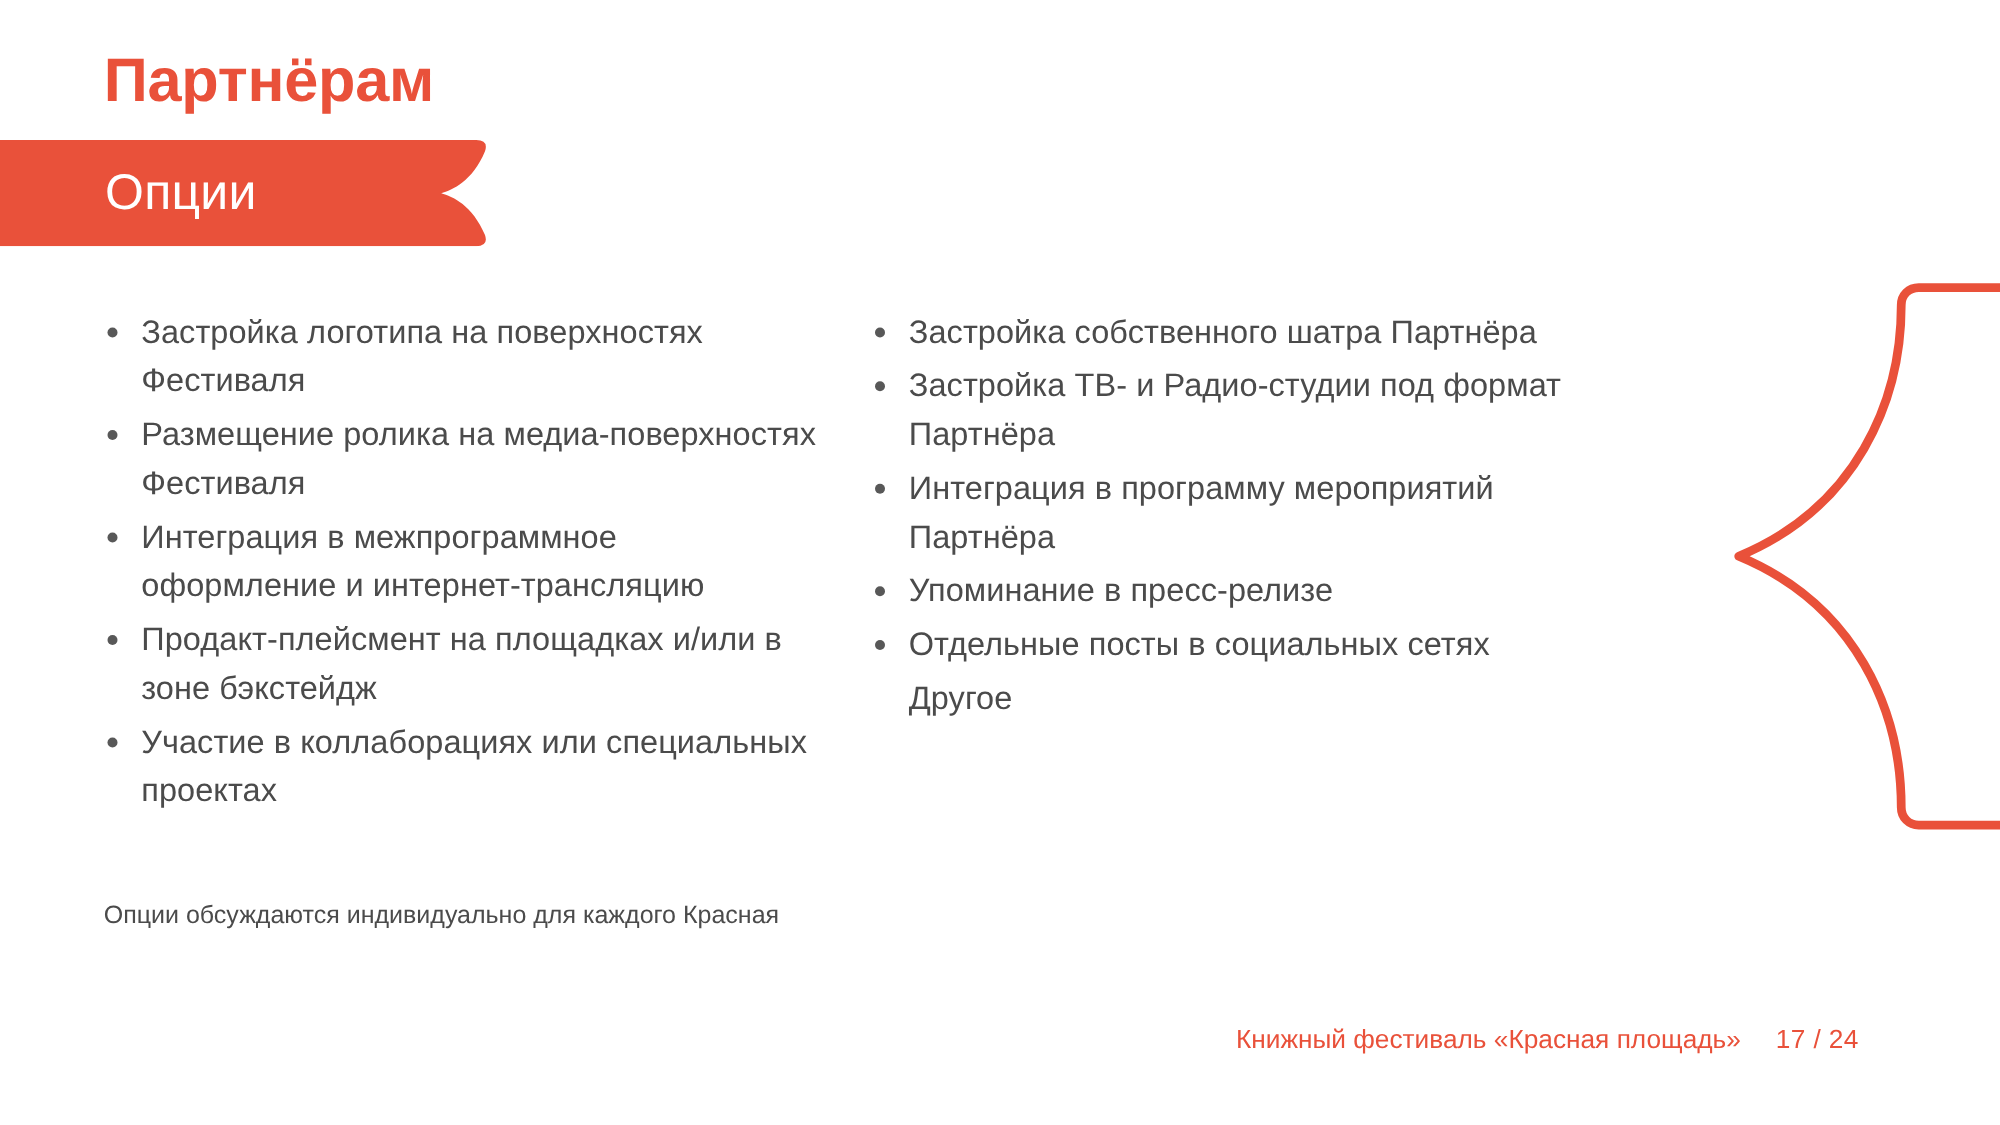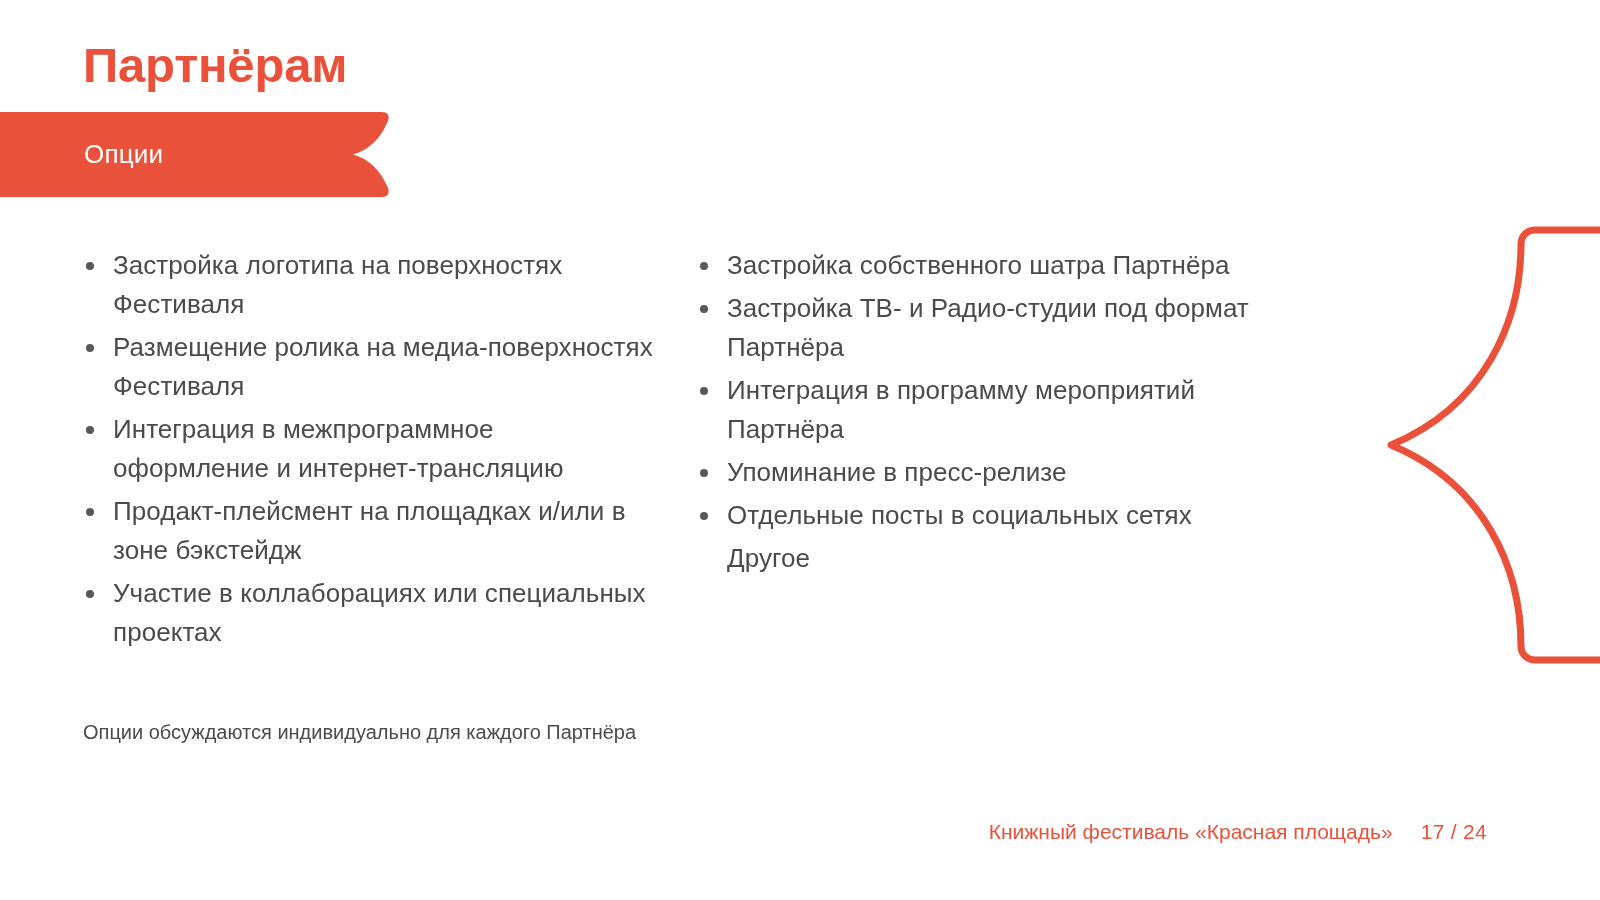--- a/index.html
+++ b/index.html
@@ -47,21 +47,21 @@
     width: 391px;
     height: 85px;
   }
   .ribbon-label {
     position: absolute;
     left: 84px;
     top: 0;
     height: 85px;
     display: flex;
     align-items: center;
-    font-size: 26px;
+    font-size: 40px;
     font-weight: normal;
     color: #ffffff;
     letter-spacing: 0.2px;
     white-space: nowrap;
   }
 
   
   .brace-deco {
     position: absolute;
     left: 1345px;
@@ -185,20 +185,20 @@
         <li class="has-bullet">Застройка ТВ- и Радио-студии под формат Партнёра</li>
         <li class="has-bullet">Интеграция в программу мероприятий Партнёра</li>
         <li class="has-bullet">Упоминание в пресс-релизе</li>
         <li class="has-bullet">Отдельные посты в социальных сетях</li>
         <li class="no-bullet">Другое</li>
       </ul>
     </div>
 
   </div>
 
-  <div class="note">Опции обсуждаются индивидуально для каждого Партнёра</div>
+  <div class="note">Опции обсуждаются индивидуально для каждого Красная</div>
 
   <div class="footer">
     <span class="footer-festival">Книжный фестиваль «Красная площадь»</span>
     <span class="footer-page">17 / 24</span>
   </div>
 
 </div>
 
 </body></html>

